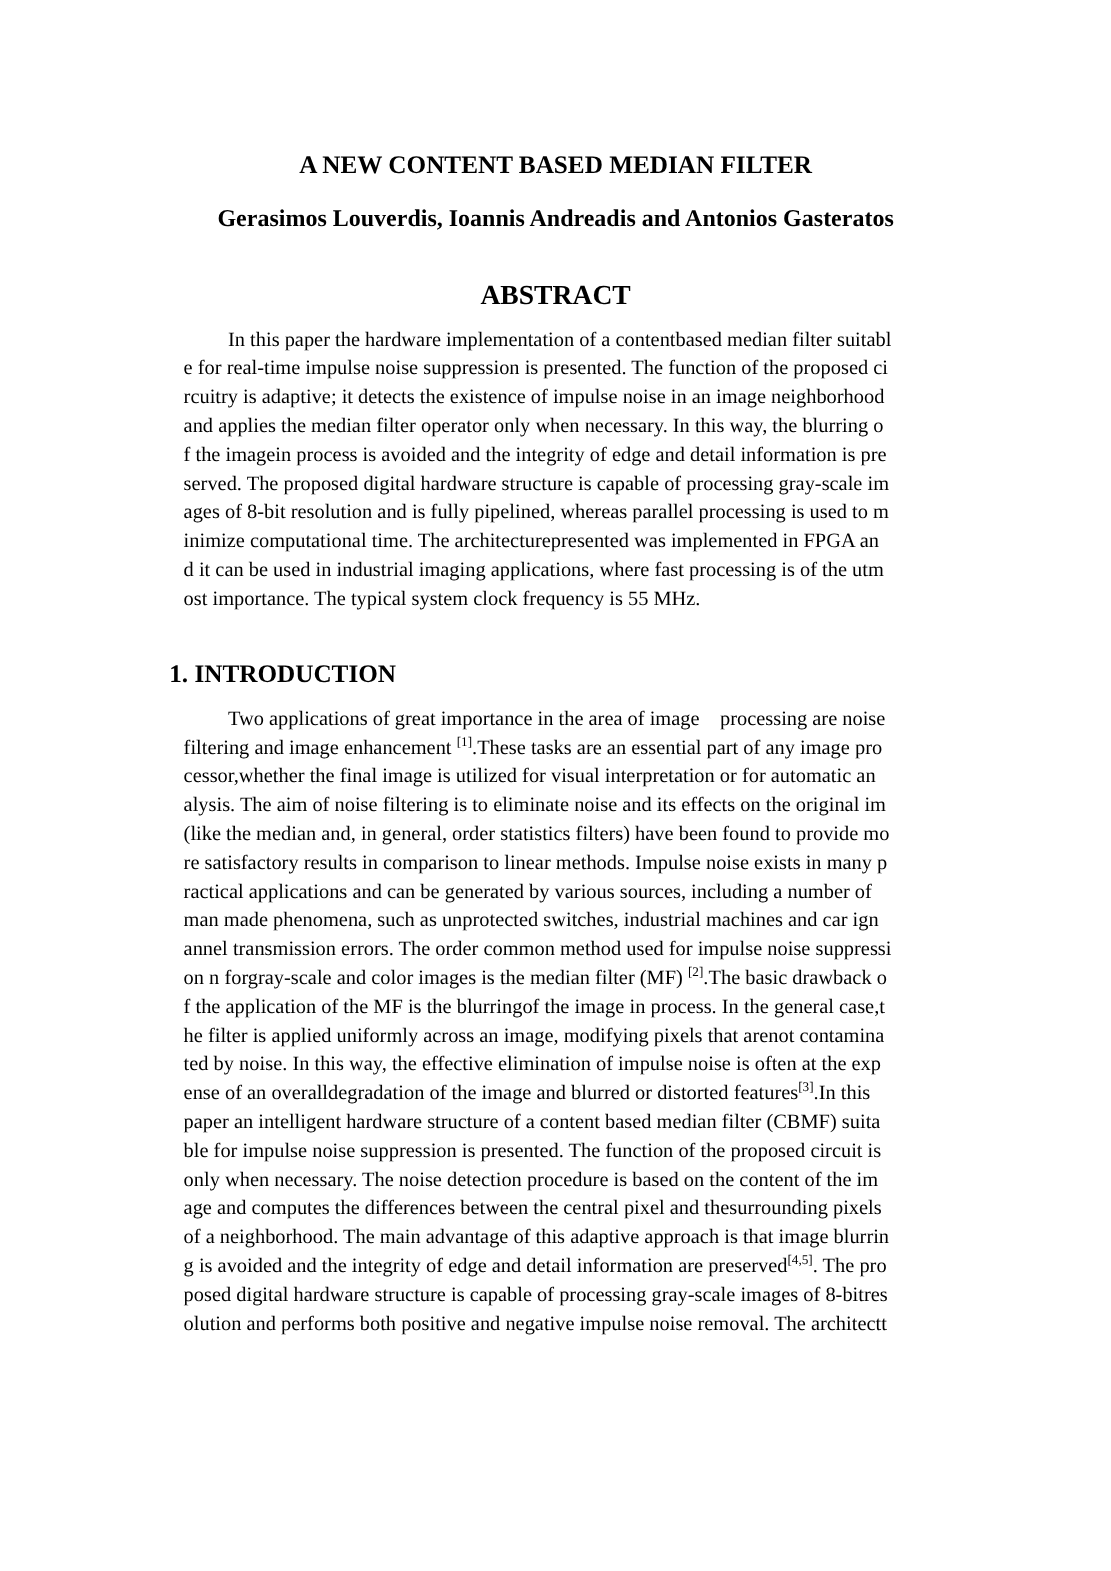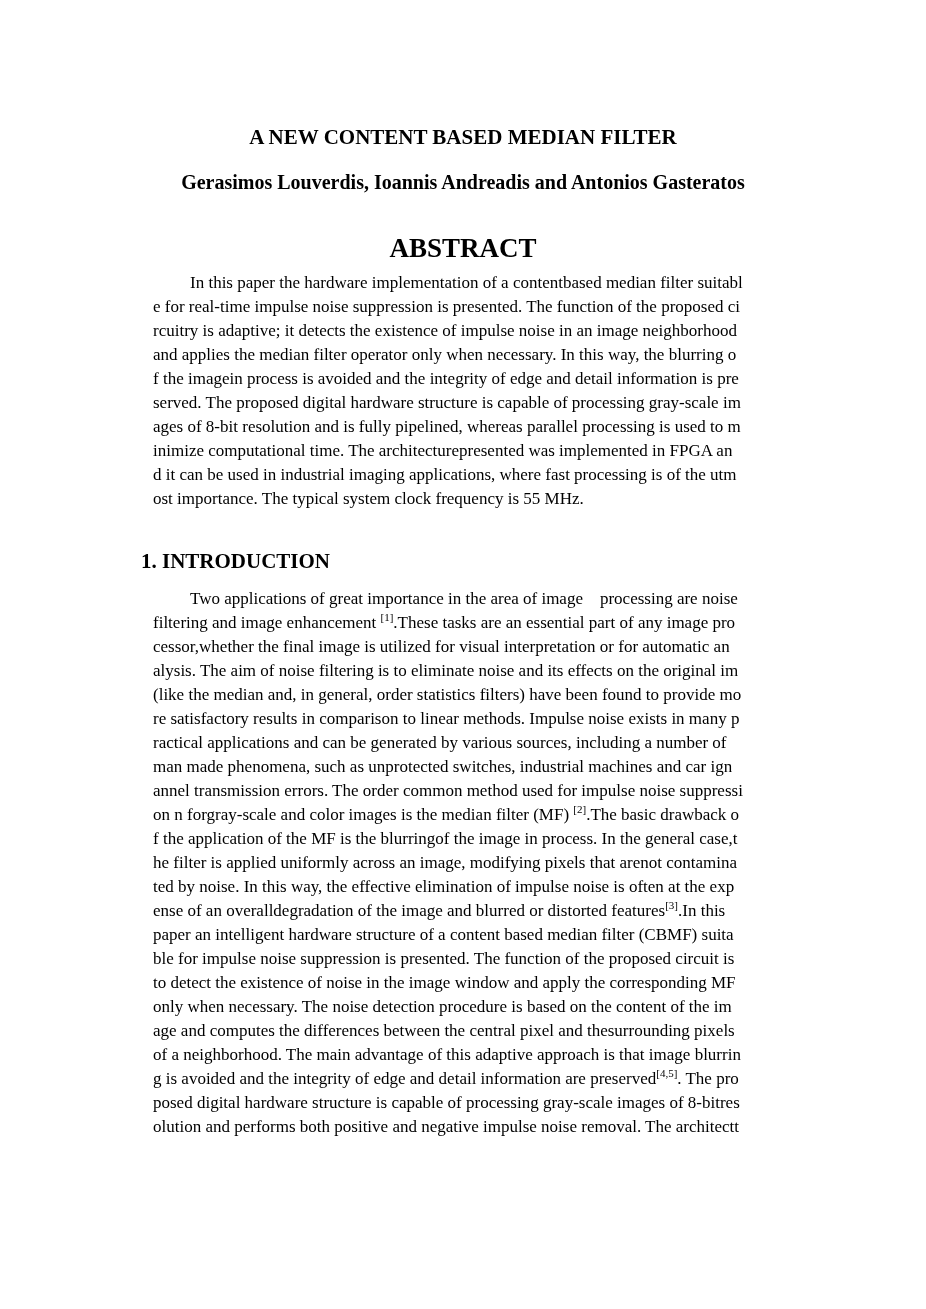--- a/index.html
+++ b/index.html
@@ -4,21 +4,21 @@
 <style>
   html, body { margin: 0; padding: 0; background: #ffffff; }
   body { width: 926px; height: 1309px; position: relative; overflow: hidden;
          font-family: "Liberation Serif", "DejaVu Serif", serif; color: #000; }
   .page { position: absolute; left: 0; top: 0; width: 926px; height: 1309px; }
   .title { position: absolute; top: 125px; left: 0; width: 926px; text-align: center;
            font-weight: bold; font-size: 21px; letter-spacing: 0px; }
   .authors { position: absolute; top: 171px; left: 0; width: 926px; text-align: center;
              font-weight: bold; font-size: 20px; }
   .abstract-heading { position: absolute; top: 233px; left: 0; width: 926px; text-align: center;
-                      font-weight: bold; font-size: 27px; }
+                      font-weight: bold; font-size: 23px; }
   .section-heading { position: absolute; top: 549px; left: 141px; font-weight: bold; font-size: 21px; }
   .body-block { position: absolute; left: 153px; width: 645px; font-size: 17px; line-height: 24px; }
   .abstract-body { top: 271px; }
   .intro-body { top: 587px; }
   .line { display: block; white-space: pre; height: 24px; }
   .line.indent { padding-left: 37px; }
   sup { font-size: 11px; line-height: 0; vertical-align: super; }
 </style>
 </head>
 <body>
@@ -52,21 +52,20 @@
       <span class="line"><span>ractical applications and can be generated by various sources, including a number of</span></span>
       <span class="line"><span>man made phenomena, such as unprotected switches, industrial machines and car ign</span></span>
       <span class="line"><span>annel transmission errors. The order common method used for impulse noise suppressi</span></span>
       <span class="line"><span>on n forgray-scale and color images is the median filter (MF) </span><sup>[2]</sup><span>.The basic drawback o</span></span>
       <span class="line"><span>f the application of the MF is the blurringof the image in process. In the general case,t</span></span>
       <span class="line"><span>he filter is applied uniformly across an image, modifying pixels that arenot contamina</span></span>
       <span class="line"><span>ted by noise. In this way, the effective elimination of impulse noise is often at the exp</span></span>
       <span class="line"><span>ense of an overalldegradation of the image and blurred or distorted features</span><sup>[3]</sup><span>.In this</span></span>
       <span class="line"><span>paper an intelligent hardware structure of a content based median filter (CBMF) suita</span></span>
       <span class="line"><span>ble for impulse noise suppression is presented. The function of the proposed circuit is</span></span>
-      <span class="line"><span>to detect the existence of noise in the image window and apply the corresponding MF</span></span>
       <span class="line"><span>only when necessary. The noise detection procedure is based on the content of the im</span></span>
       <span class="line"><span>age and computes the differences between the central pixel and thesurrounding pixels</span></span>
       <span class="line"><span>of a neighborhood. The main advantage of this adaptive approach is that image blurrin</span></span>
       <span class="line"><span>g is avoided and the integrity of edge and detail information are preserved</span><sup>[4,5]</sup><span>. The pro</span></span>
       <span class="line"><span>posed digital hardware structure is capable of processing gray-scale images of 8-bitres</span></span>
       <span class="line"><span>olution and performs both positive and negative impulse noise removal. The architectt</span></span>
     </div>
 </div>
 
 </body></html>

